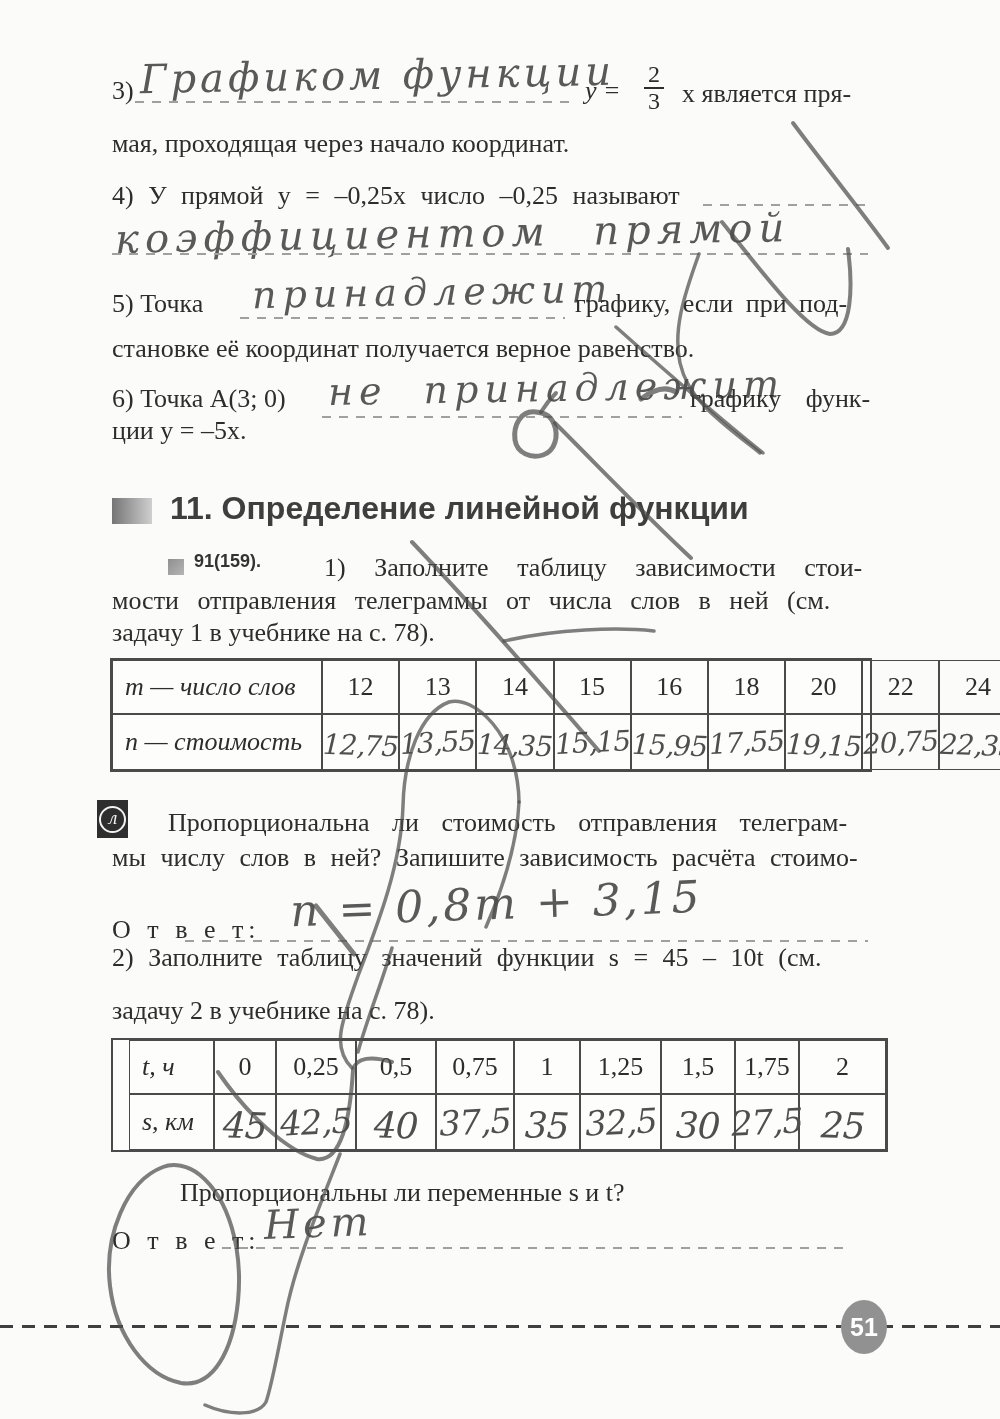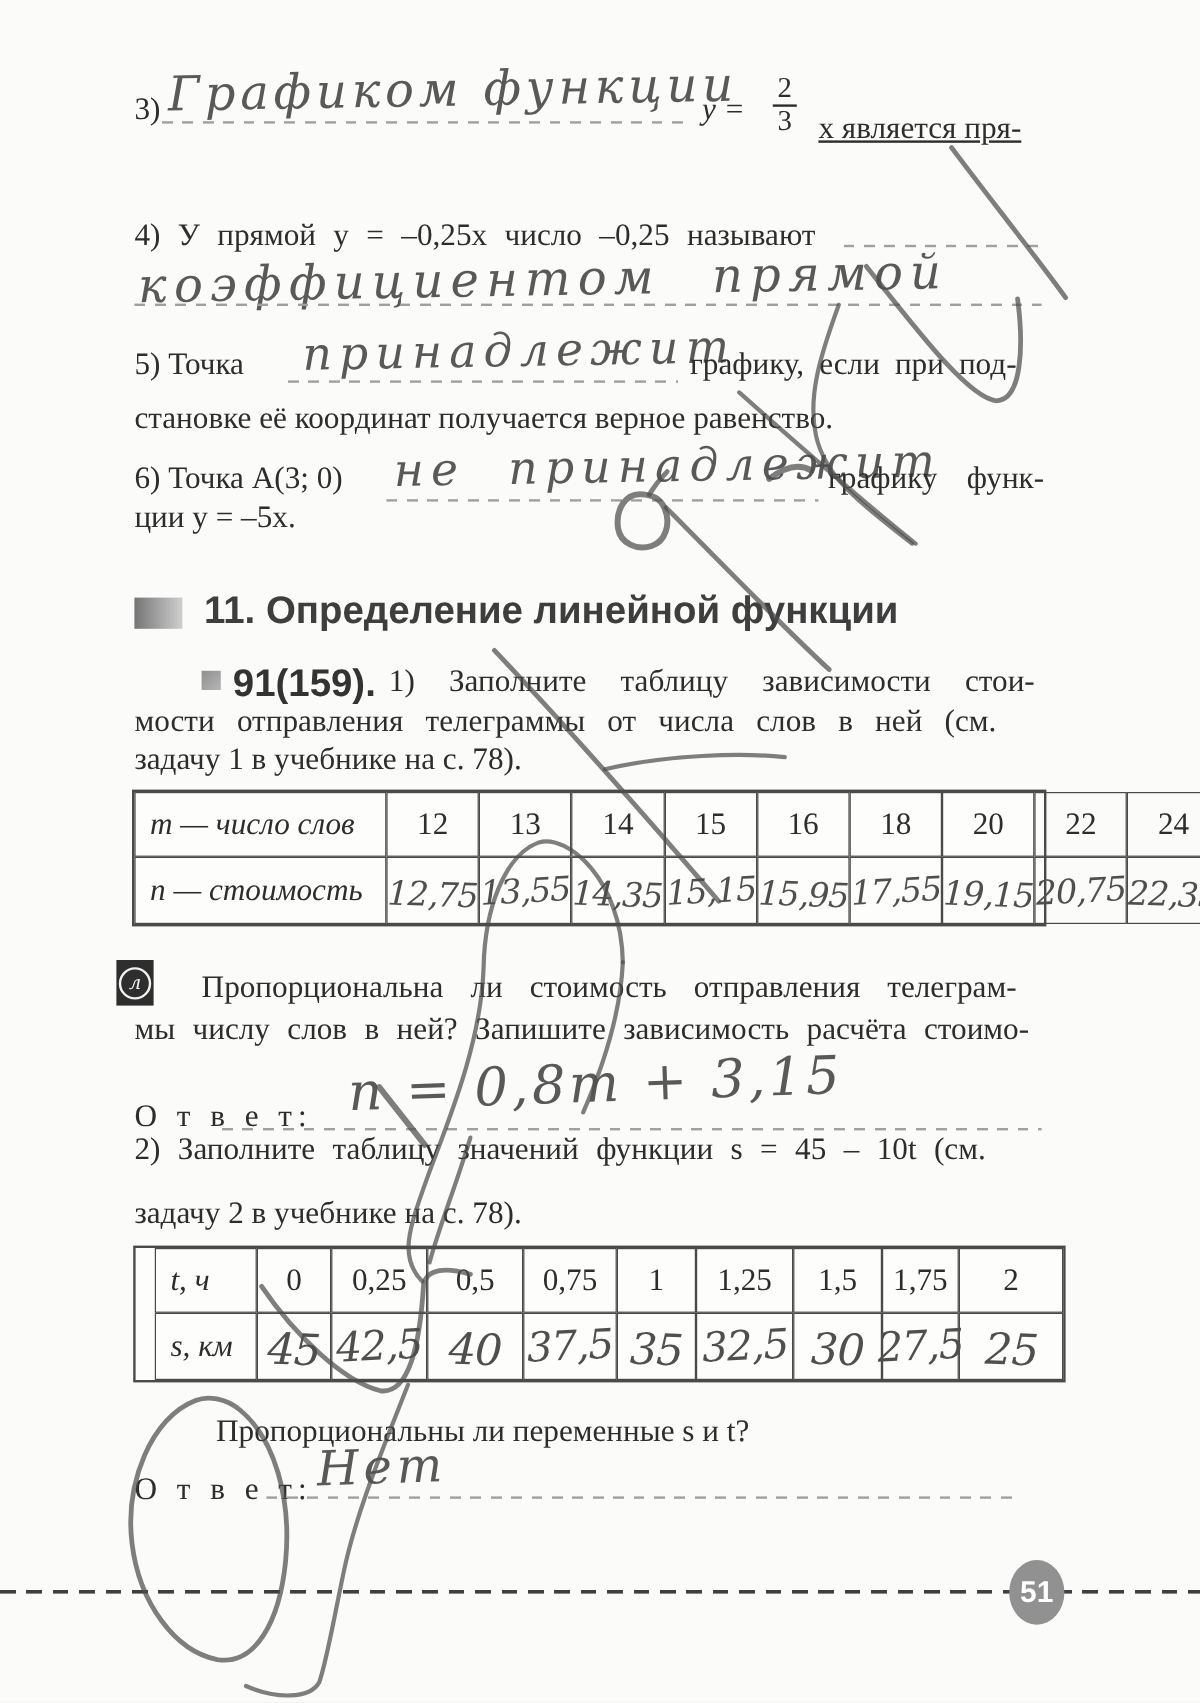--- a/index.html
+++ b/index.html
@@ -11,21 +11,21 @@
       white-space:nowrap;letter-spacing:4px;}
   .dash{position:absolute;height:2px;
         background:repeating-linear-gradient(90deg,#a0a09e 0 9px,transparent 9px 17px);}
   .frac{display:inline-flex;flex-direction:column;align-items:center;vertical-align:middle;
         line-height:1.05;font-size:24px;margin:0 6px;}
   .frac .top{border-bottom:2px solid #2d2d2d;padding:0 4px;}
   .sec-title{position:absolute;font-family:"Liberation Sans",sans-serif;font-weight:bold;
              font-size:32px;color:#3e3e3e;white-space:nowrap;}
   .grad-sq{position:absolute;background:linear-gradient(90deg,#757575,#cfcfcf);}
   .task-label{position:absolute;font-family:"Liberation Sans",sans-serif;font-weight:bold;
-              font-size:32px;color:#333;}
+              font-size:18px;color:#333;}
   .bullet-sq{position:absolute;background:linear-gradient(135deg,#8f8f8f,#b5b5b5);}
   .tbl{position:absolute;display:grid;border:2px solid #4a4a4a;background:#fdfdfb;}
   .tbl .c{border:1px solid #4a4a4a;display:flex;align-items:center;justify-content:center;
           font-size:26px;overflow:visible;}
   .tbl .lab{justify-content:flex-start;padding-left:12px;}
   .hwv{font-family:"DejaVu Serif",serif;font-style:italic;color:#4f4f4f;font-size:28px;
        letter-spacing:-1px;transform:rotate(-3deg);}
   .tbl .c:nth-child(even) .hwv{transform:rotate(2deg) translateY(3px);}
   .licon{position:absolute;left:97px;top:800px;width:31px;height:38px;background:#2e2e2e;
          display:flex;align-items:center;justify-content:center;}
@@ -46,21 +46,22 @@
 <div class="page">
 
   <span class="t" style="left:112px;top:76px;">3)</span>
   <span class="hw" style="left:140px;top:52px;font-size:40px;transform:rotate(-1deg);">Графиком  функции</span>
   <div class="dash" style="left:135px;top:101px;width:440px;"></div>
   <span class="t math" style="left:585px;top:76px;">y  =</span>
   <span class="t" style="left:638px;top:62px;"><span class="frac">
         <span class="top">2</span>
         <span>3</span>
       </span></span>
-  <span class="t math" style="left:682px;top:92px;font-style:normal;text-decoration:underline;">x  является  пря-</span>
+  <span class="t math" style="left:682px;top:79px;font-style:normal;">x  является  пря-</span>
+  <span class="t" style="left:112px;top:129px;">мая, проходящая через начало координат.</span>
 
   <span class="t" style="left:112px;top:181px;word-spacing:8px;">4) У прямой y = –0,25x число –0,25 называют</span>
   <div class="dash" style="left:703px;top:204px;width:162px;"></div>
   <span class="hw" style="left:115px;top:210px;font-size:40px;letter-spacing:6px;word-spacing:24px;transform:rotate(-1deg);">коэффициентом  прямой</span>
   <div class="dash" style="left:112px;top:253px;width:756px;"></div>
 
   <span class="t" style="left:112px;top:289px;">5) Точка</span>
   <span class="hw" style="left:252px;top:270px;font-size:38px;letter-spacing:6px;transform:rotate(-1deg);">принадлежит</span>
   <div class="dash" style="left:240px;top:317px;width:325px;"></div>
   <span class="t" style="left:575px;top:289px;word-spacing:6px;">графику, если при под-</span>

